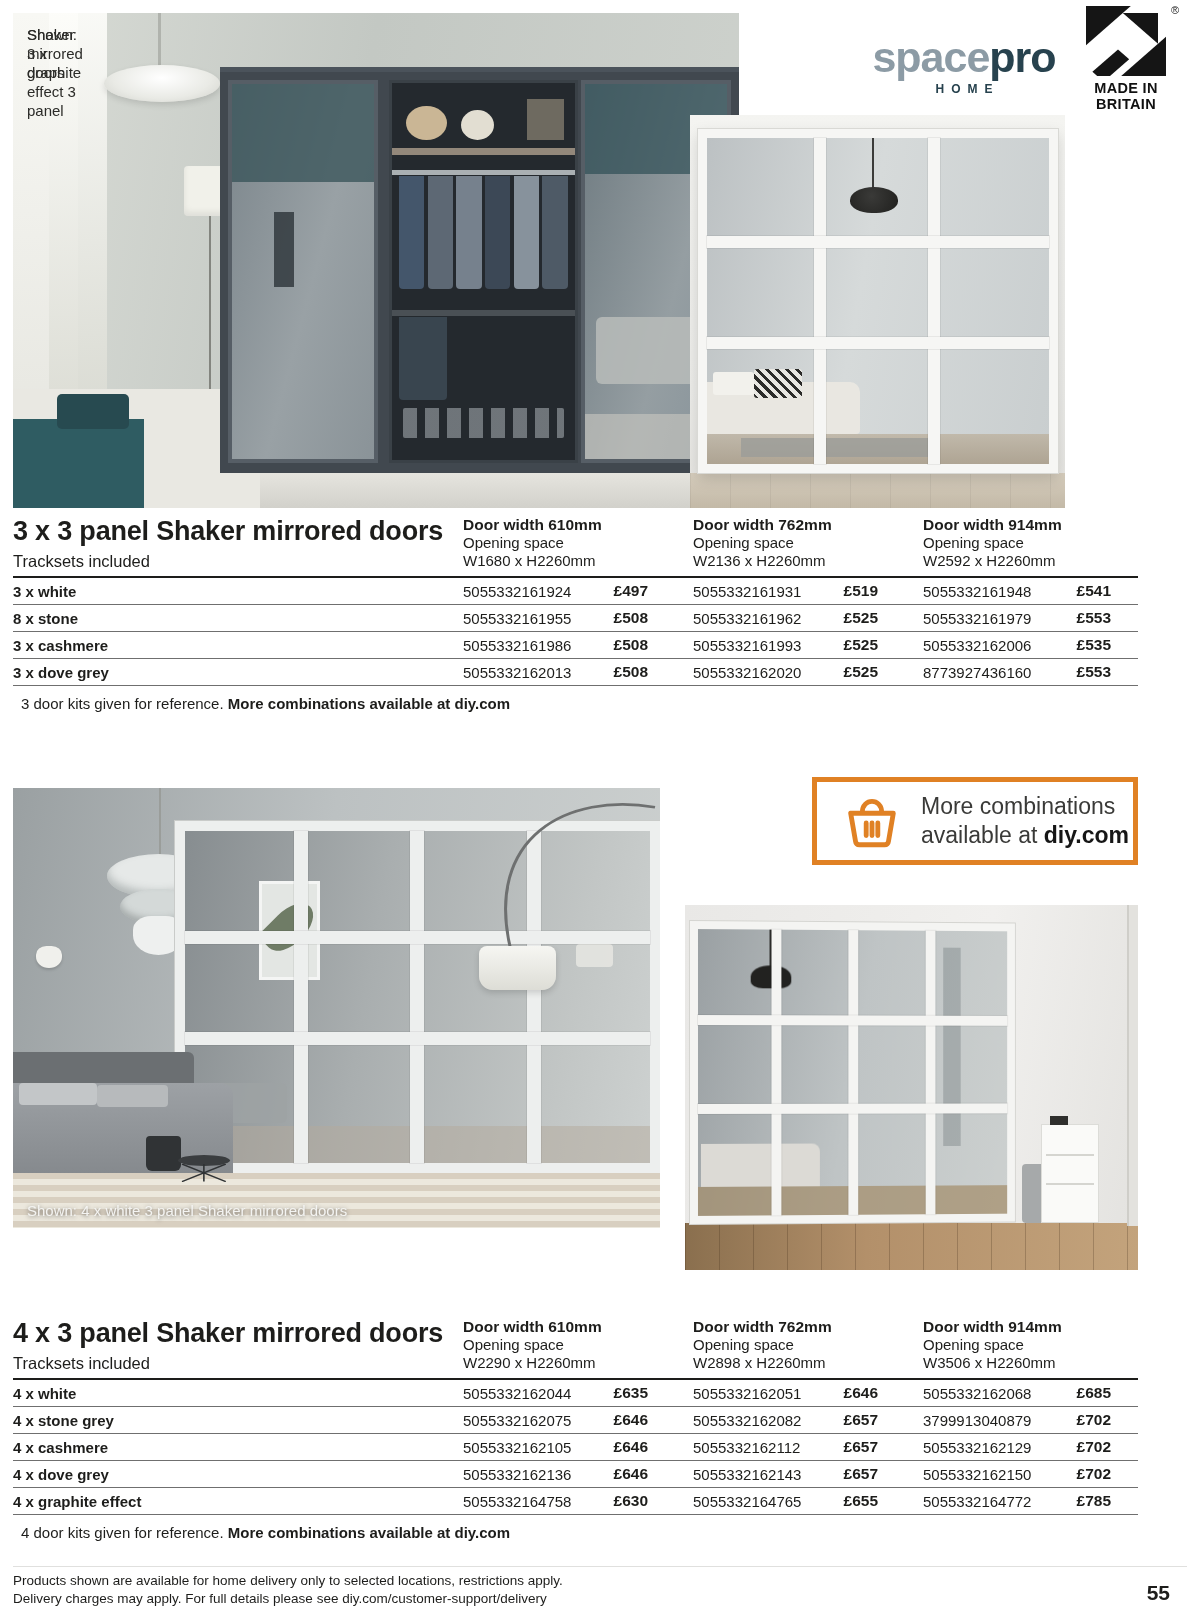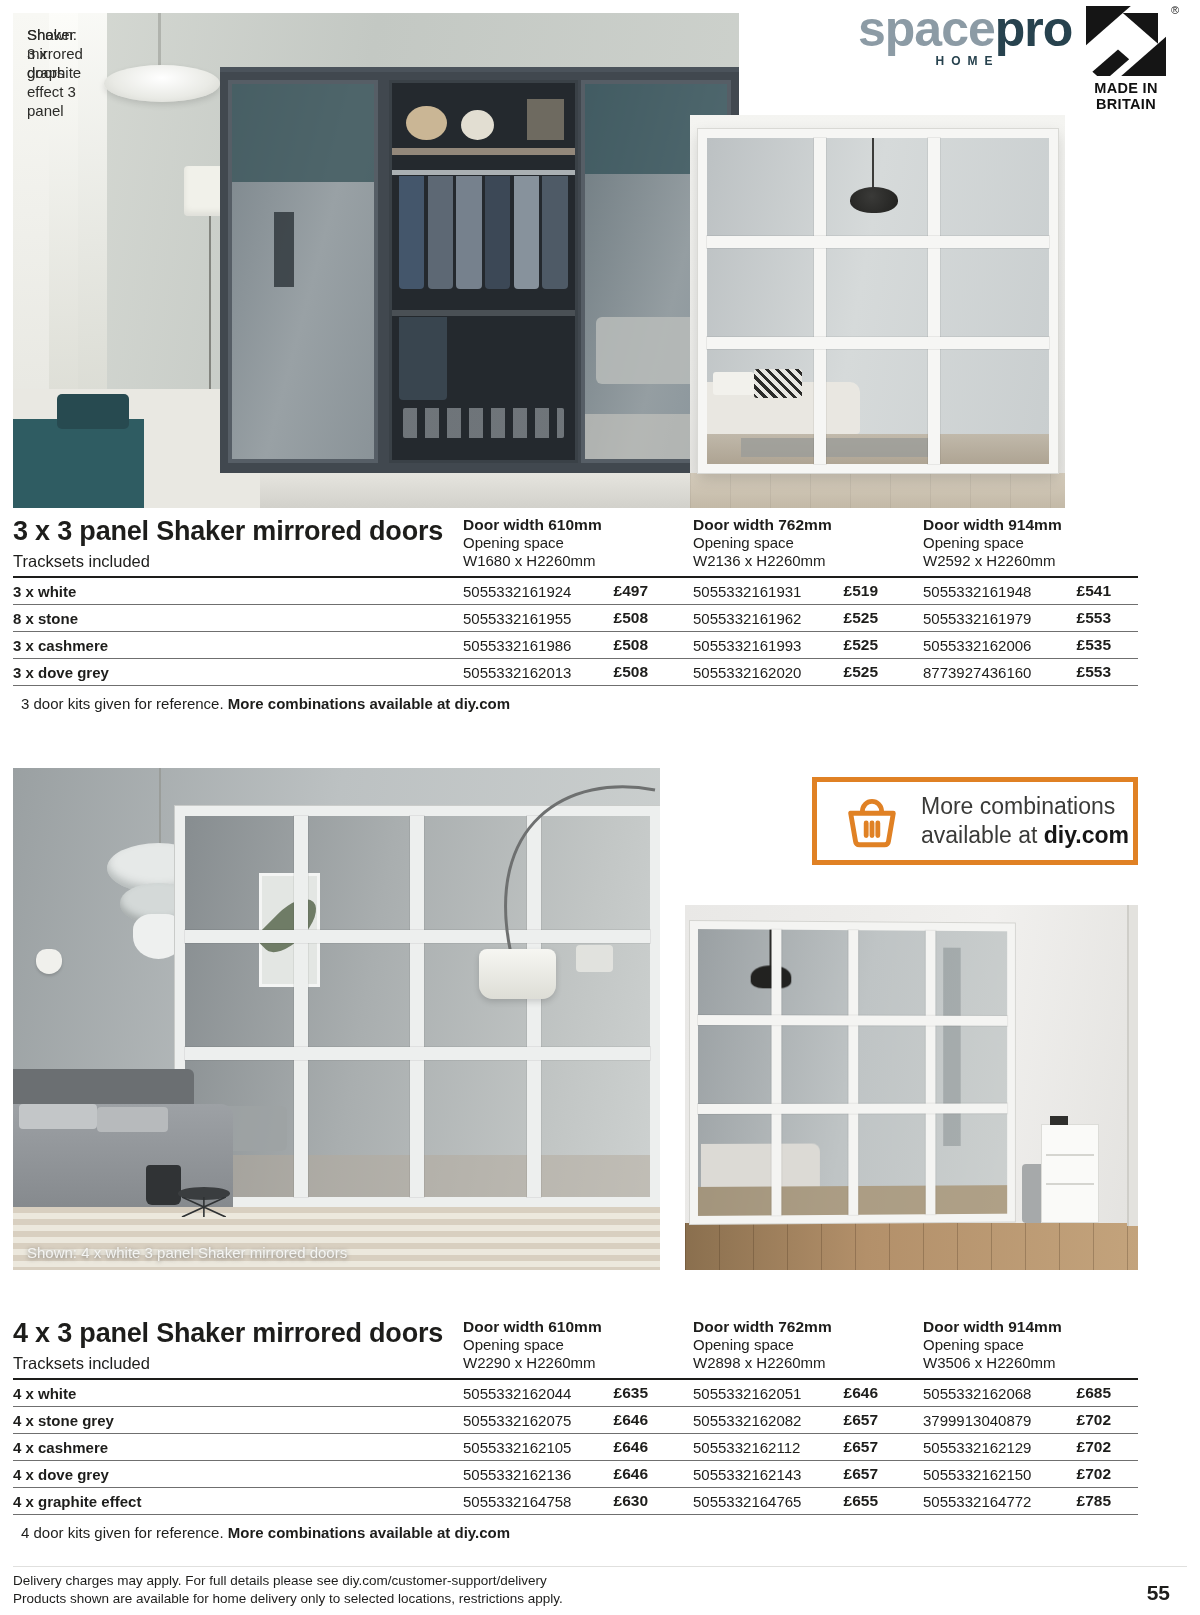--- a/index.html
+++ b/index.html
@@ -67,21 +67,21 @@
   .p2-zigzag { left:14%; bottom:20%; width:14%; height:9%; border-radius:3px;
         background:repeating-linear-gradient(45deg,#2b2b29 0 3px,#e8e7e2 3px 7px); }
   .p2-mfloor { left:0; right:0; bottom:0; height:9%; background:linear-gradient(#bfb6a6,#ab9f8c); opacity:.9; }
   .p2-rug { left:10%; bottom:2%; width:55%; height:6%; background:#9b9c98; opacity:.8; }
   .rail { position:absolute; background:#f6f6f4; box-shadow:0 0 0 1px rgba(0,0,0,.06); }
   .p2 .v1{left:calc(33.3% - 6px);top:0;bottom:0;width:12px}
   .p2 .v2{left:calc(66.6% - 6px);top:0;bottom:0;width:12px}
   .p2 .h1{top:30%;left:0;right:0;height:12px}
   .p2 .h2{top:61%;left:0;right:0;height:12px}
 
-  .p3 { left:13px; top:768px; width:647px; height:502px;
+  .p3 { left:13px; top:788px; width:647px; height:440px;
         background:linear-gradient(100deg,#9aa0a2 0%,#bcc1c2 45%,#cdd1d0 100%); }
   .p3-chain { left:22.5%; top:0; width:2px; height:15%; background:#9a9d9a; }
   .p3-tier1 { left:14.5%; top:15%; width:16%; height:10%; border-radius:50%; background:#e6e9e8; box-shadow:inset 0 -6px 8px rgba(120,128,128,.45); }
   .p3-tier2 { left:16.5%; top:23%; width:12%; height:8%; border-radius:50%; background:#d4d9d8; box-shadow:inset 0 -5px 7px rgba(110,118,118,.45); }
   .p3-tier3 { left:18.5%; top:29%; width:8%; height:9%; border-radius:50% 50% 70% 70%; background:#eef0ef; }
   .p3-sconce { left:3.5%; top:36%; width:4%; height:5%; border-radius:40% 40% 50% 50%; background:#f0f0ec; box-shadow:0 2px 3px rgba(0,0,0,.15); }
   .p3-ward { left:25%; top:7.5%; right:0; bottom:12.5%; border:10px solid #edefee; box-shadow:0 0 0 1px #c9cbc9;
         background:linear-gradient(100deg,#878d90 0%,#a9aeaf 40%,#c2c6c5 80%,#cdd1d0 100%); }
   .p3 .rail { background:#edefee; }
   .p3 .v1{left:calc(25% - 7px);top:0;bottom:0;width:14px}
@@ -129,21 +129,21 @@
   .p4-mfloor { left:0; right:0; bottom:0; height:10%; background:#a28b68; opacity:.7; }
   .p4-desk { left:78.5%; bottom:13%; width:13%; height:27%; background:#fafaf8; border:1px solid #dcdcd8; }
   .p4-drawer1 { left:8%; right:8%; top:30%; height:2px; background:#d5d5d0; }
   .p4-drawer2 { left:8%; right:8%; top:60%; height:2px; background:#d5d5d0; }
   .p4-deskobj { left:15%; top:-9%; width:32%; height:9%; background:#2f2f2d; }
   .p4-chair { left:74.5%; bottom:13%; width:5.5%; height:16%; background:#9fa2a3; border-radius:4px; opacity:.9; }
   .p4-doorframe { right:0; top:0; width:2.5%; height:88%; background:#e3e2de; border-left:2px solid #cfcec9; }
 
   
   .brand { left:858px; top:6px; width:212px; text-align:center; }
-  .brand-word { font-size:50px; font-weight:600; letter-spacing:-1px; line-height:46px; }
+  .brand-word { font-size:43px; font-weight:600; letter-spacing:-1px; line-height:46px;margin-top:28px; }
   .sp1 { color:#8c9ba5; } .sp2 { color:#27424e; }
   .brand-home { margin-top:2px; font-size:12px; font-weight:600; letter-spacing:7px; padding-left:7px; color:#27424e; }
   .mib { left:1085px; top:6px; width:82px; text-align:center; }
   .mib-r { position:absolute; right:-12px; top:-2px; font-size:11px; color:#1a1a1a; }
   .mib-txt { font-size:14.5px; font-weight:700; line-height:16px; letter-spacing:.3px; color:#111; }
   .mib svg { display:block; margin:0 auto 4px auto; }
 
   
   .tbl { position:absolute; left:13px; width:1125px; }
   .t1 { top:514px; } .t2 { top:1316px; }
@@ -509,18 +509,18 @@
       <div class="tgrp g3">
           <span class="code">5055332164772</span>
           <span class="price">£785</span>
         </div>
     </div>
     <div class="tnote"><span>4 door kits given for reference. </span><b>More combinations available at diy.com</b></div>
   </section>
 
   <div class="abs foot-rule"></div>
   <div class="abs footnote">
+    <div>Products shown are available for home delivery only to selected locations, restrictions apply.</div>
     <div>Delivery charges may apply. For full details please see diy.com/customer-support/delivery</div>
-    <div>Products shown are available for home delivery only to selected locations, restrictions apply.</div>
   </div>
   <div class="abs pageno">55</div>
 
 </div>
 
 </body></html>

